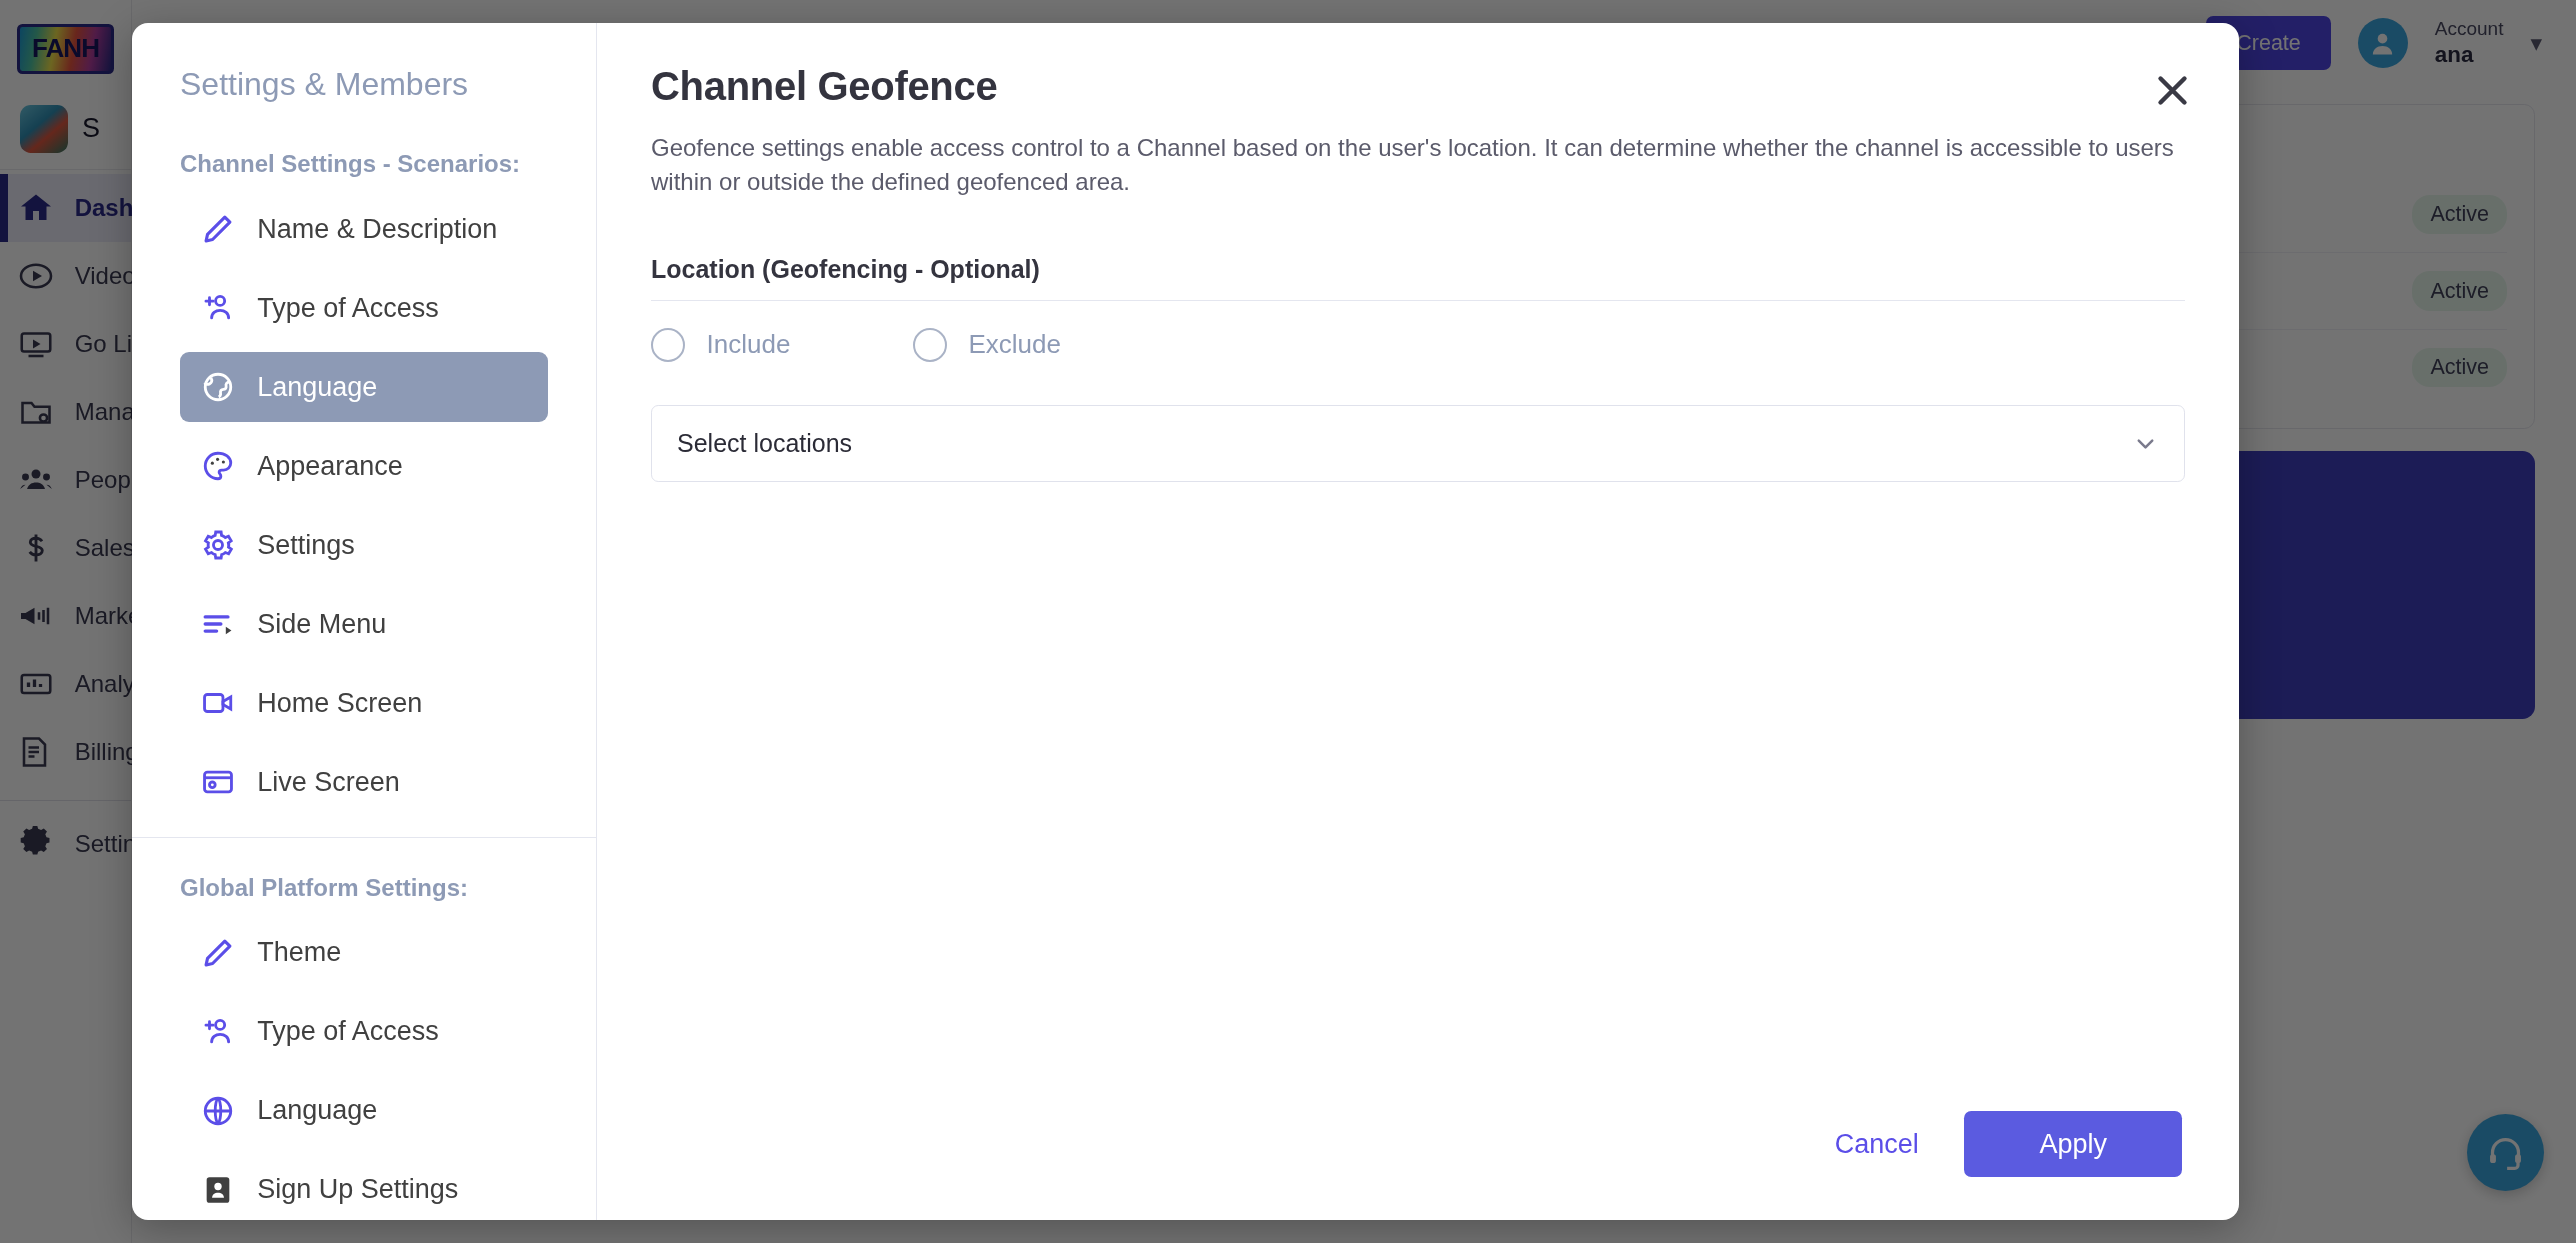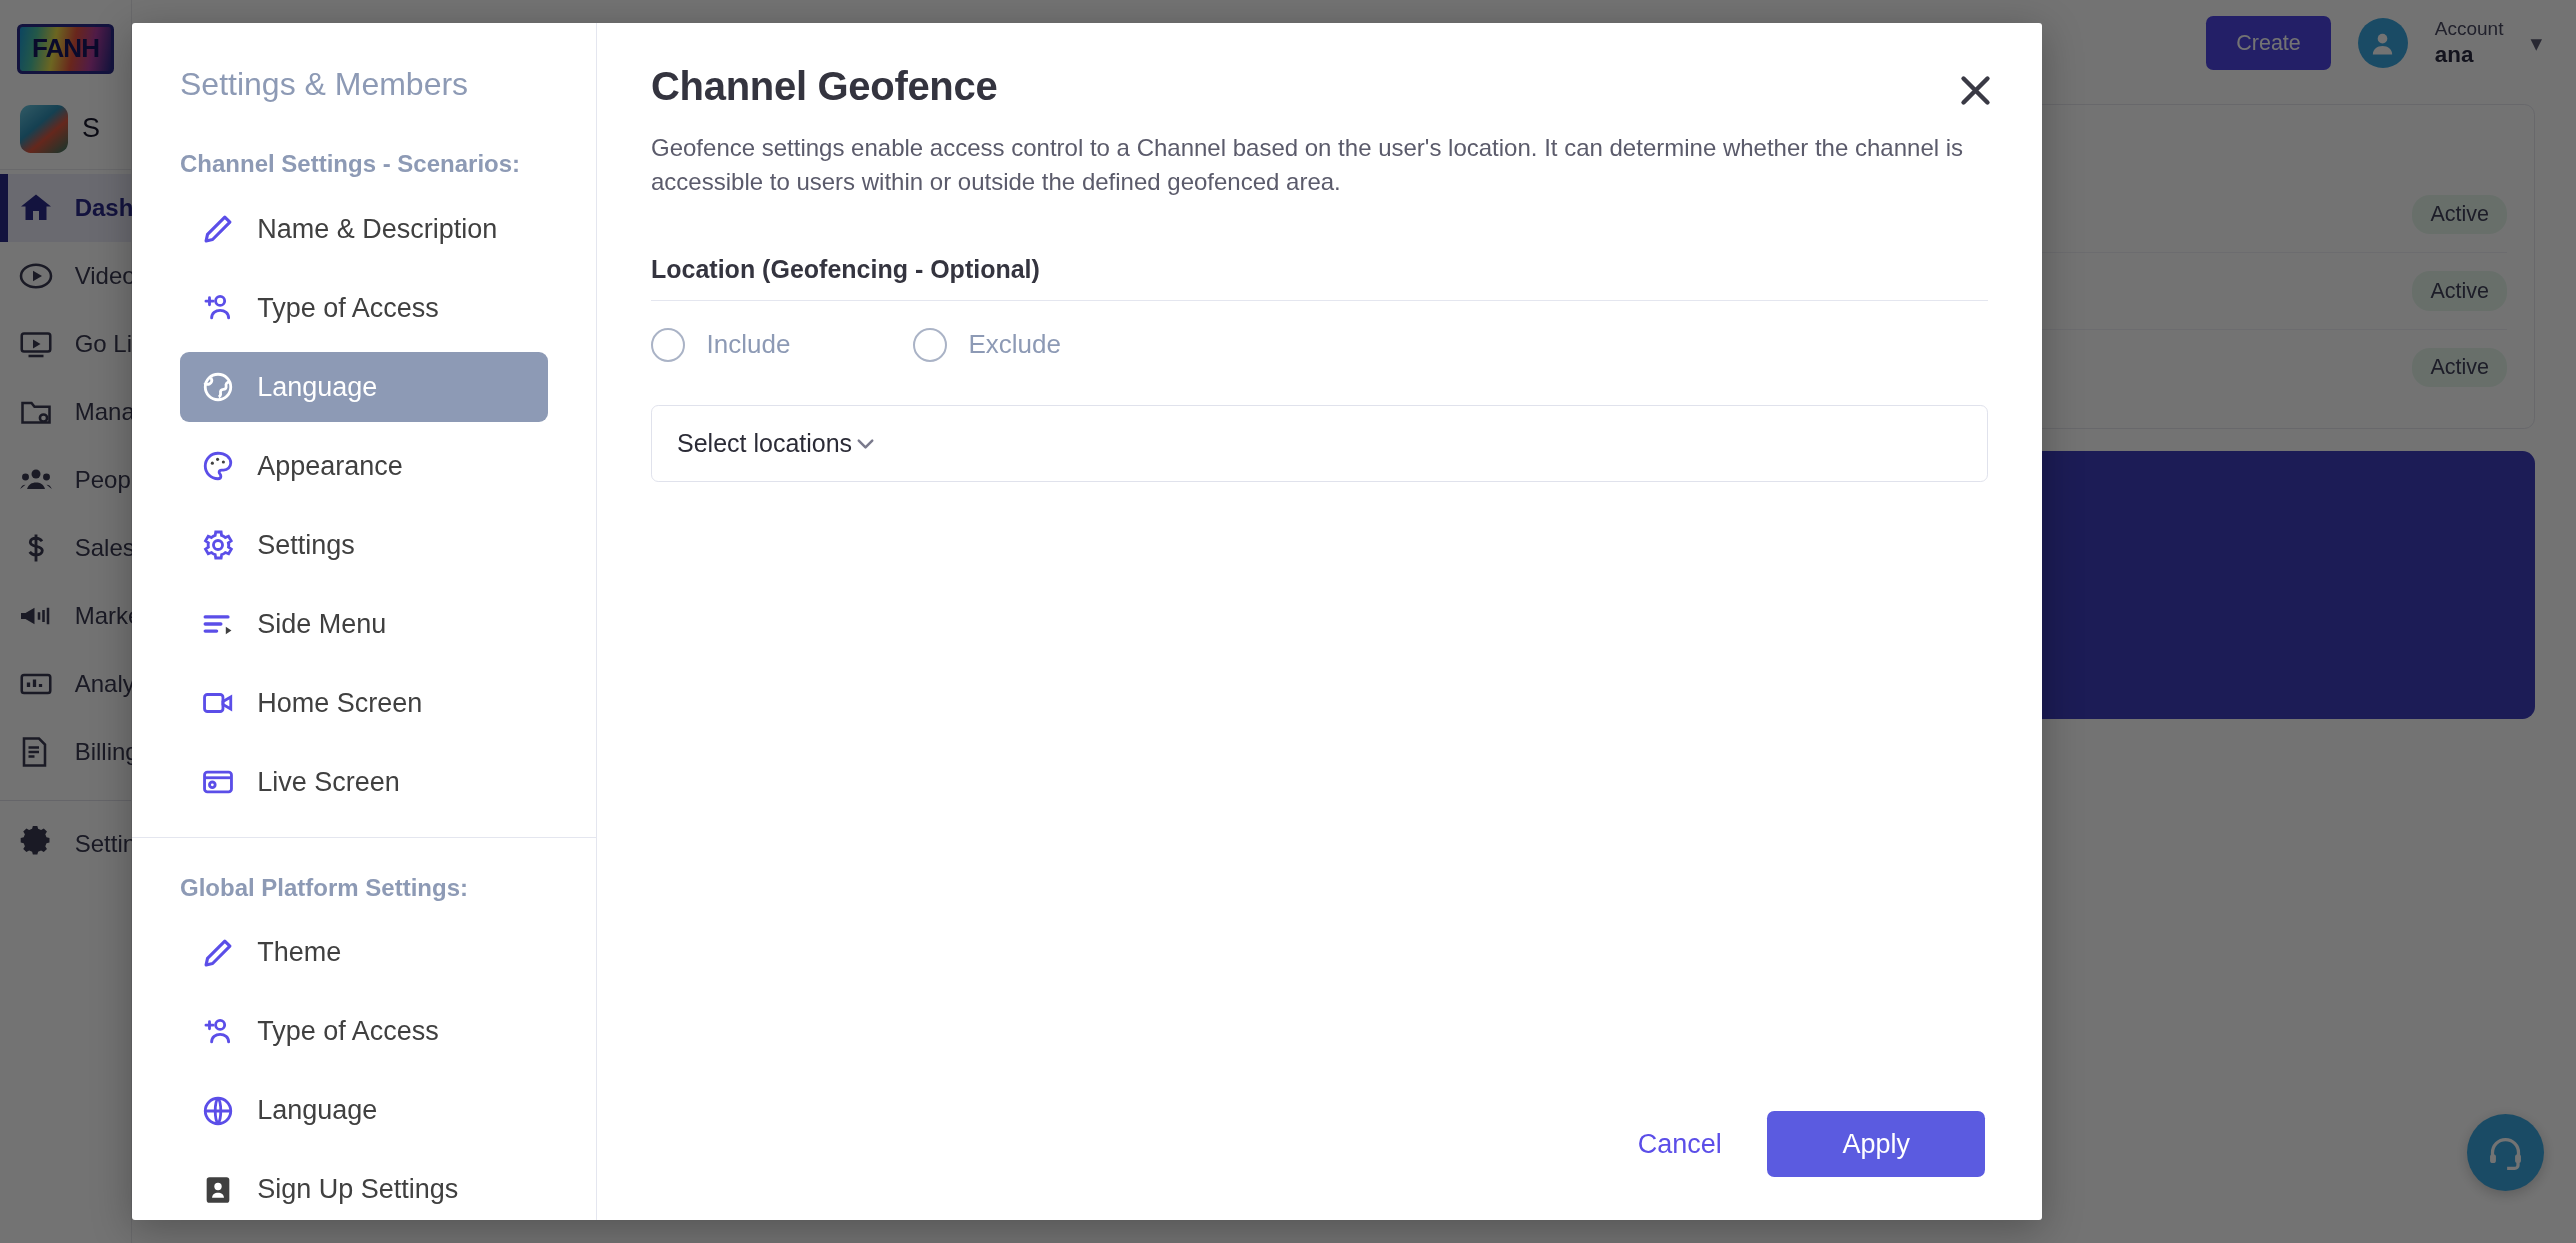--- a/index.html
+++ b/index.html
@@ -109,23 +109,23 @@
     box-shadow: 0 3.6px 12.5px rgba(0,0,0,.2);
   }
 
   
   #scrim { position: absolute; inset: 0; background: rgba(0,0,0,0.55); }
 
   
   #modal {
     position: absolute;
     left: 132px; top: 23px;
-    width: 1910px; height: 1197px;
+    width: 2107px; height: 1197px;
     background: #ffffff;
-    border-radius: 3px;
+    border-radius: 16px;
     box-shadow: 0 9px 40px rgba(0,0,0,.28);
     display: flex;
     overflow: hidden;
   }
 
   
   .m-side {
     width: 465px; flex: 0 0 465px;
     border-right: 0.9px solid #e4e6ef;
     padding: 43px 0 0 0;
@@ -169,21 +169,21 @@
   .m-radio { display:flex; align-items:center; gap: 21.5px; width: 247px; }
   .m-radio-dot {
     width: 34px; height: 34px; border-radius: 50%;
     border: 2.7px solid #aab3c6; background: #fff; flex: 0 0 34px;
   }
   .m-radio-label { font-size: 26px; color: #8d9ab5; }
 
   .m-select {
     margin-top: 43px;
     height: 77px; border: 0.9px solid #e0e2ec; border-radius: 7.2px;
-    display:flex; align-items:center; 
+    display:flex; align-items:center; justify-content: space-between;
     padding: 4px 25px; background: #fff;
   }
   .m-select-text { font-size: 25px; color: #2b2b36; }
   .m-select svg { width: 27px; height: 27px; stroke: #7a7a8c; stroke-width: 2.2; fill:none; }
 
   .m-footer {
     position: absolute; left: 0; right: 0; bottom: 0;
     height: 152px; display:flex; align-items:center; justify-content: flex-end;
     padding: 0 57px; gap: 26px;
   }

